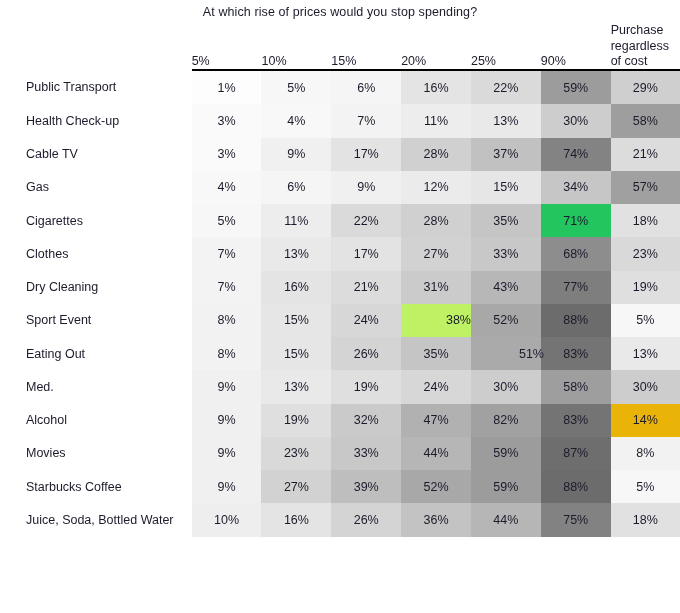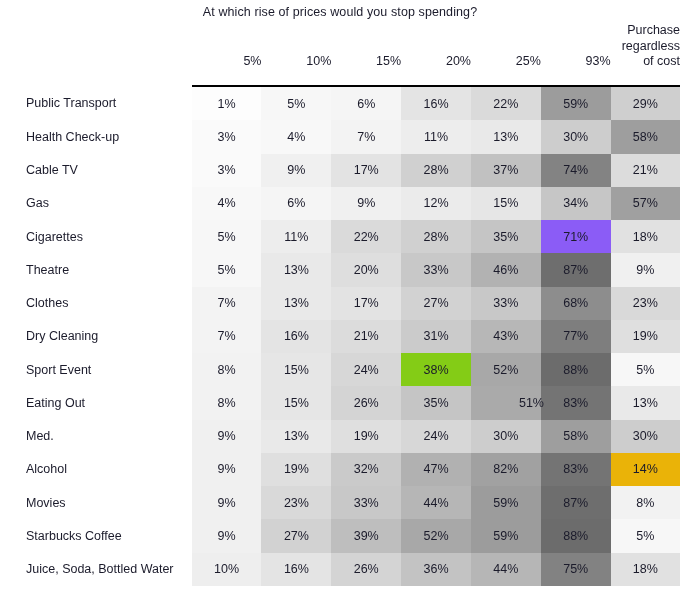--- a/index.html
+++ b/index.html
@@ -52,23 +52,23 @@
     vertical-align: bottom;
     font-weight: normal;
     font-size: 12.5px;
     color: #1b1b2b;
     height: 69px;
   }
   thead th.corner {
     border-bottom: none;
   }
   thead th.colhead {
-    text-align: right;
+    text-align: left;
     border-bottom: 2.5px solid #000000;
-    padding-bottom: 16px;
+    padding-bottom: 0;
   }
   thead th.colhead .hdr-multiline {
     line-height: 1.22;
     display: block;
   }
 
   
   tbody tr { height: 33.25px; }
   tbody td {
     padding: 0;
@@ -116,21 +116,21 @@
           <th class="colhead">
             <span class="hdr-multiline">15%</span>
           </th>
           <th class="colhead">
             <span class="hdr-multiline">20%</span>
           </th>
           <th class="colhead">
             <span class="hdr-multiline">25%</span>
           </th>
           <th class="colhead">
-            <span class="hdr-multiline">93%</span>
+            <span class="hdr-multiline">90%</span>
           </th>
           <th class="colhead">
             <span class="hdr-multiline">Purchase</span>
             <span class="hdr-multiline">regardless</span>
             <span class="hdr-multiline">of cost</span>
           </th>
         </tr>
     </thead>
     <tbody>
         <tr>
@@ -173,32 +173,22 @@
           <td class="cell" style="background: rgb(198, 198, 198);">34%</td>
           <td class="cell" style="background: rgb(160, 160, 160);">57%</td>
         </tr>
         <tr>
           <td class="rowlabel">Cigarettes</td>
           <td class="cell" style="background: rgb(247, 247, 247);">5%</td>
           <td class="cell" style="background: rgb(237, 237, 237);">11%</td>
           <td class="cell" style="background: rgb(218, 218, 218);">22%</td>
           <td class="cell" style="background: rgb(208, 208, 208);">28%</td>
           <td class="cell" style="background: rgb(197, 197, 197);">35%</td>
-          <td class="cell" style="background: #8b5cf6;">71%</td>
+          <td class="cell" style="background: #22c55e;">71%</td>
           <td class="cell" style="background: rgb(225, 225, 225);">18%</td>
-        </tr>
-        <tr>
-          <td class="rowlabel">Theatre</td>
-          <td class="cell" style="background: rgb(247, 247, 247);">5%</td>
-          <td class="cell" style="background: rgb(233, 233, 233);">13%</td>
-          <td class="cell" style="background: rgb(222, 222, 222);">20%</td>
-          <td class="cell" style="background: rgb(200, 200, 200);">33%</td>
-          <td class="cell" style="background: rgb(178, 178, 178);">46%</td>
-          <td class="cell" style="background: rgb(110, 110, 110);">87%</td>
-          <td class="cell" style="background: rgb(240, 240, 240);">9%</td>
         </tr>
         <tr>
           <td class="rowlabel">Clothes</td>
           <td class="cell" style="background: rgb(243, 243, 243);">7%</td>
           <td class="cell" style="background: rgb(233, 233, 233);">13%</td>
           <td class="cell" style="background: rgb(227, 227, 227);">17%</td>
           <td class="cell" style="background: rgb(210, 210, 210);">27%</td>
           <td class="cell" style="background: rgb(200, 200, 200);">33%</td>
           <td class="cell" style="background: rgb(141, 141, 141);">68%</td>
           <td class="cell" style="background: rgb(217, 217, 217);">23%</td>
@@ -211,21 +201,21 @@
           <td class="cell" style="background: rgb(203, 203, 203);">31%</td>
           <td class="cell" style="background: rgb(183, 183, 183);">43%</td>
           <td class="cell" style="background: rgb(126, 126, 126);">77%</td>
           <td class="cell" style="background: rgb(223, 223, 223);">19%</td>
         </tr>
         <tr>
           <td class="rowlabel">Sport Event</td>
           <td class="cell" style="background: rgb(242, 242, 242);">8%</td>
           <td class="cell" style="background: rgb(230, 230, 230);">15%</td>
           <td class="cell" style="background: rgb(215, 215, 215);">24%</td>
-          <td class="cell" style="background: #84cc16;">38%</td>
+          <td class="cell" style="background: #bef264; text-align: right;">38%</td>
           <td class="cell" style="background: rgb(168, 168, 168);">52%</td>
           <td class="cell" style="background: rgb(108, 108, 108);">88%</td>
           <td class="cell" style="background: rgb(247, 247, 247);">5%</td>
         </tr>
         <tr>
           <td class="rowlabel">Eating Out</td>
           <td class="cell" style="background: rgb(242, 242, 242);">8%</td>
           <td class="cell" style="background: rgb(230, 230, 230);">15%</td>
           <td class="cell" style="background: rgb(212, 212, 212);">26%</td>
           <td class="cell" style="background: rgb(197, 197, 197);">35%</td>

